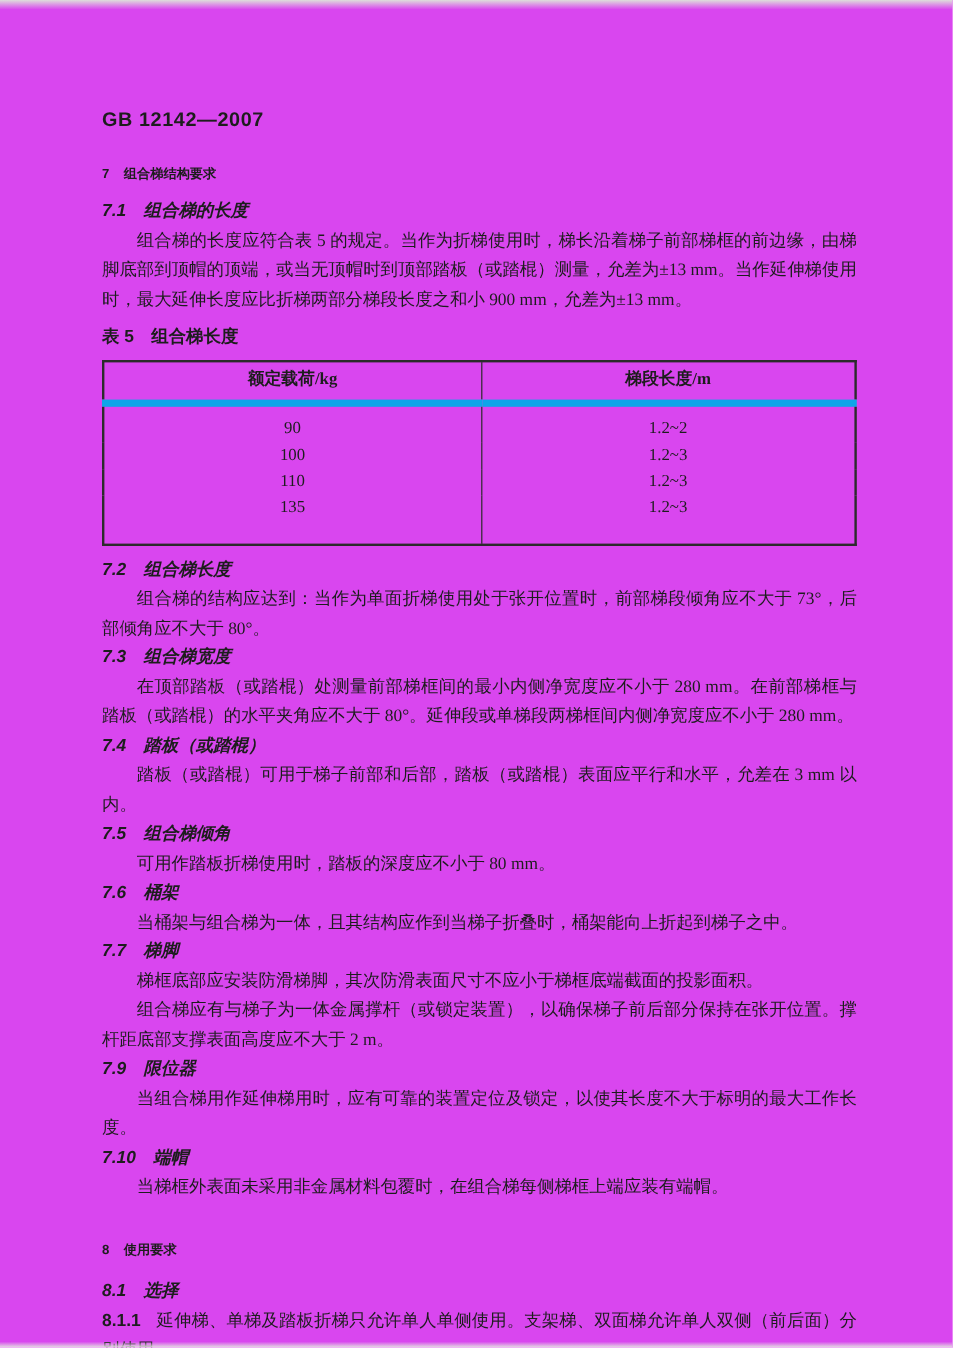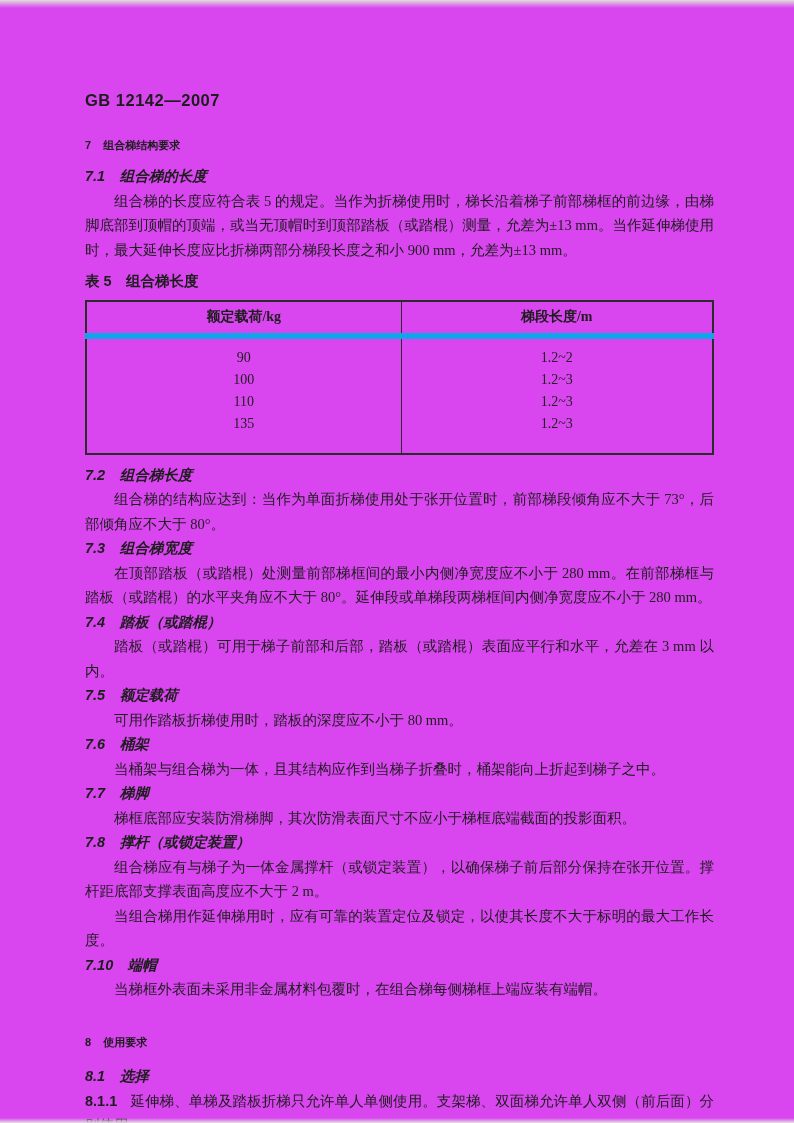--- a/index.html
+++ b/index.html
@@ -167,39 +167,39 @@
     <span class="hnum">7.3</span><span>组合梯宽度</span>
   </div>
   <p class="body">在顶部踏板（或踏棍）处测量前部梯框间的最小内侧净宽度应不小于 280 mm。在前部梯框与踏板（或踏棍）的水平夹角应不大于 80°。延伸段或单梯段两梯框间内侧净宽度应不小于 280 mm。</p>
 
   <div class="h3">
     <span class="hnum">7.4</span><span>踏板（或踏棍）</span>
   </div>
   <p class="body">踏板（或踏棍）可用于梯子前部和后部，踏板（或踏棍）表面应平行和水平，允差在 3 mm 以内。</p>
 
   <div class="h3">
-    <span class="hnum">7.5</span><span>额定载荷</span>
+    <span class="hnum">7.5</span><span>组合梯倾角</span>
   </div>
   <p class="body">可用作踏板折梯使用时，踏板的深度应不小于 80 mm。</p>
 
   <div class="h3">
     <span class="hnum">7.6</span><span>桶架</span>
   </div>
   <p class="body">当桶架与组合梯为一体，且其结构应作到当梯子折叠时，桶架能向上折起到梯子之中。</p>
 
   <div class="h3">
     <span class="hnum">7.7</span><span>梯脚</span>
   </div>
   <p class="body">梯框底部应安装防滑梯脚，其次防滑表面尺寸不应小于梯框底端截面的投影面积。</p>
 
-  <div class="h3">
-    <span class="hnum">7.8</span><span>撑杆（或锁定装置）</span>
-  </div>
   <p class="body">组合梯应有与梯子为一体金属撑杆（或锁定装置），以确保梯子前后部分保持在张开位置。撑杆距底部支撑表面高度应不大于 2 m。</p>
 
+  <div class="h3">
+    <span class="hnum">7.9</span><span>限位器</span>
+  </div>
   <p class="body">当组合梯用作延伸梯用时，应有可靠的装置定位及锁定，以使其长度不大于标明的最大工作长度。</p>
 
   <div class="h3">
     <span class="hnum">7.10</span><span>端帽</span>
   </div>
   <p class="body">当梯框外表面未采用非金属材料包覆时，在组合梯每侧梯框上端应装有端帽。</p>
 
   <div class="h2 usage">
     <span class="hnum">8</span><span>使用要求</span>
   </div>

